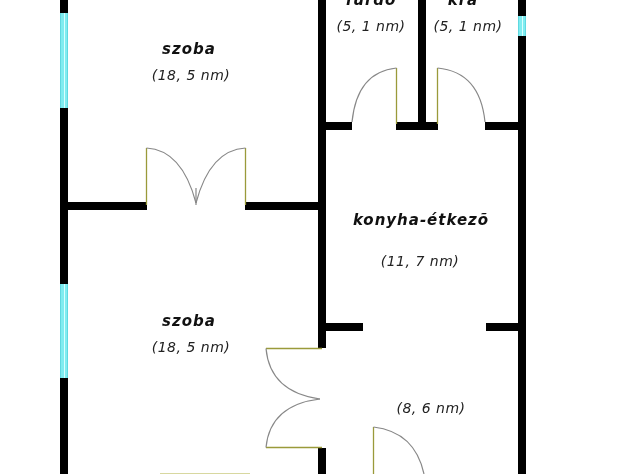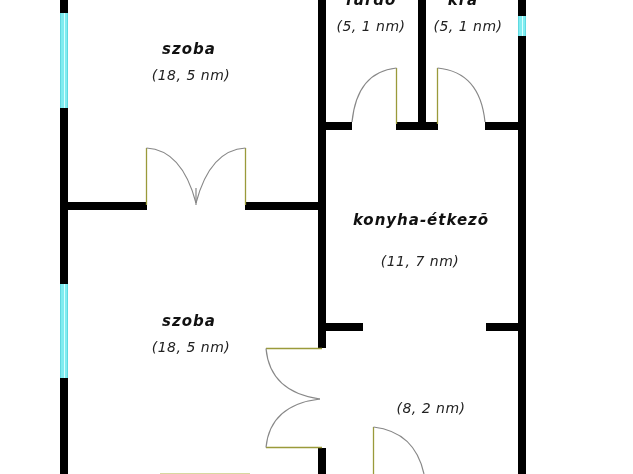--- a/index.html
+++ b/index.html
@@ -85,14 +85,14 @@
 
   <div class="label" style="left:371px; top:-9px;">fürdõ</div>
   <div class="area" style="left:371px; top:18px;">(5, 1 nm)</div>
 
   <div class="label" style="left:463px; top:-9px;">kra</div>
   <div class="area" style="left:468px; top:18px;">(5, 1 nm)</div>
 
   <div class="label" style="left:421px; top:211px;">konyha-étkezõ</div>
   <div class="area" style="left:420px; top:240px;margin-top:13px;">(11, 7 nm)</div>
 
-  <div class="area" style="left:431px; top:400px;">(8, 2 nm)</div>
+  <div class="area" style="left:431px; top:400px;">(8, 6 nm)</div>
 </div>
 
 </body></html>

